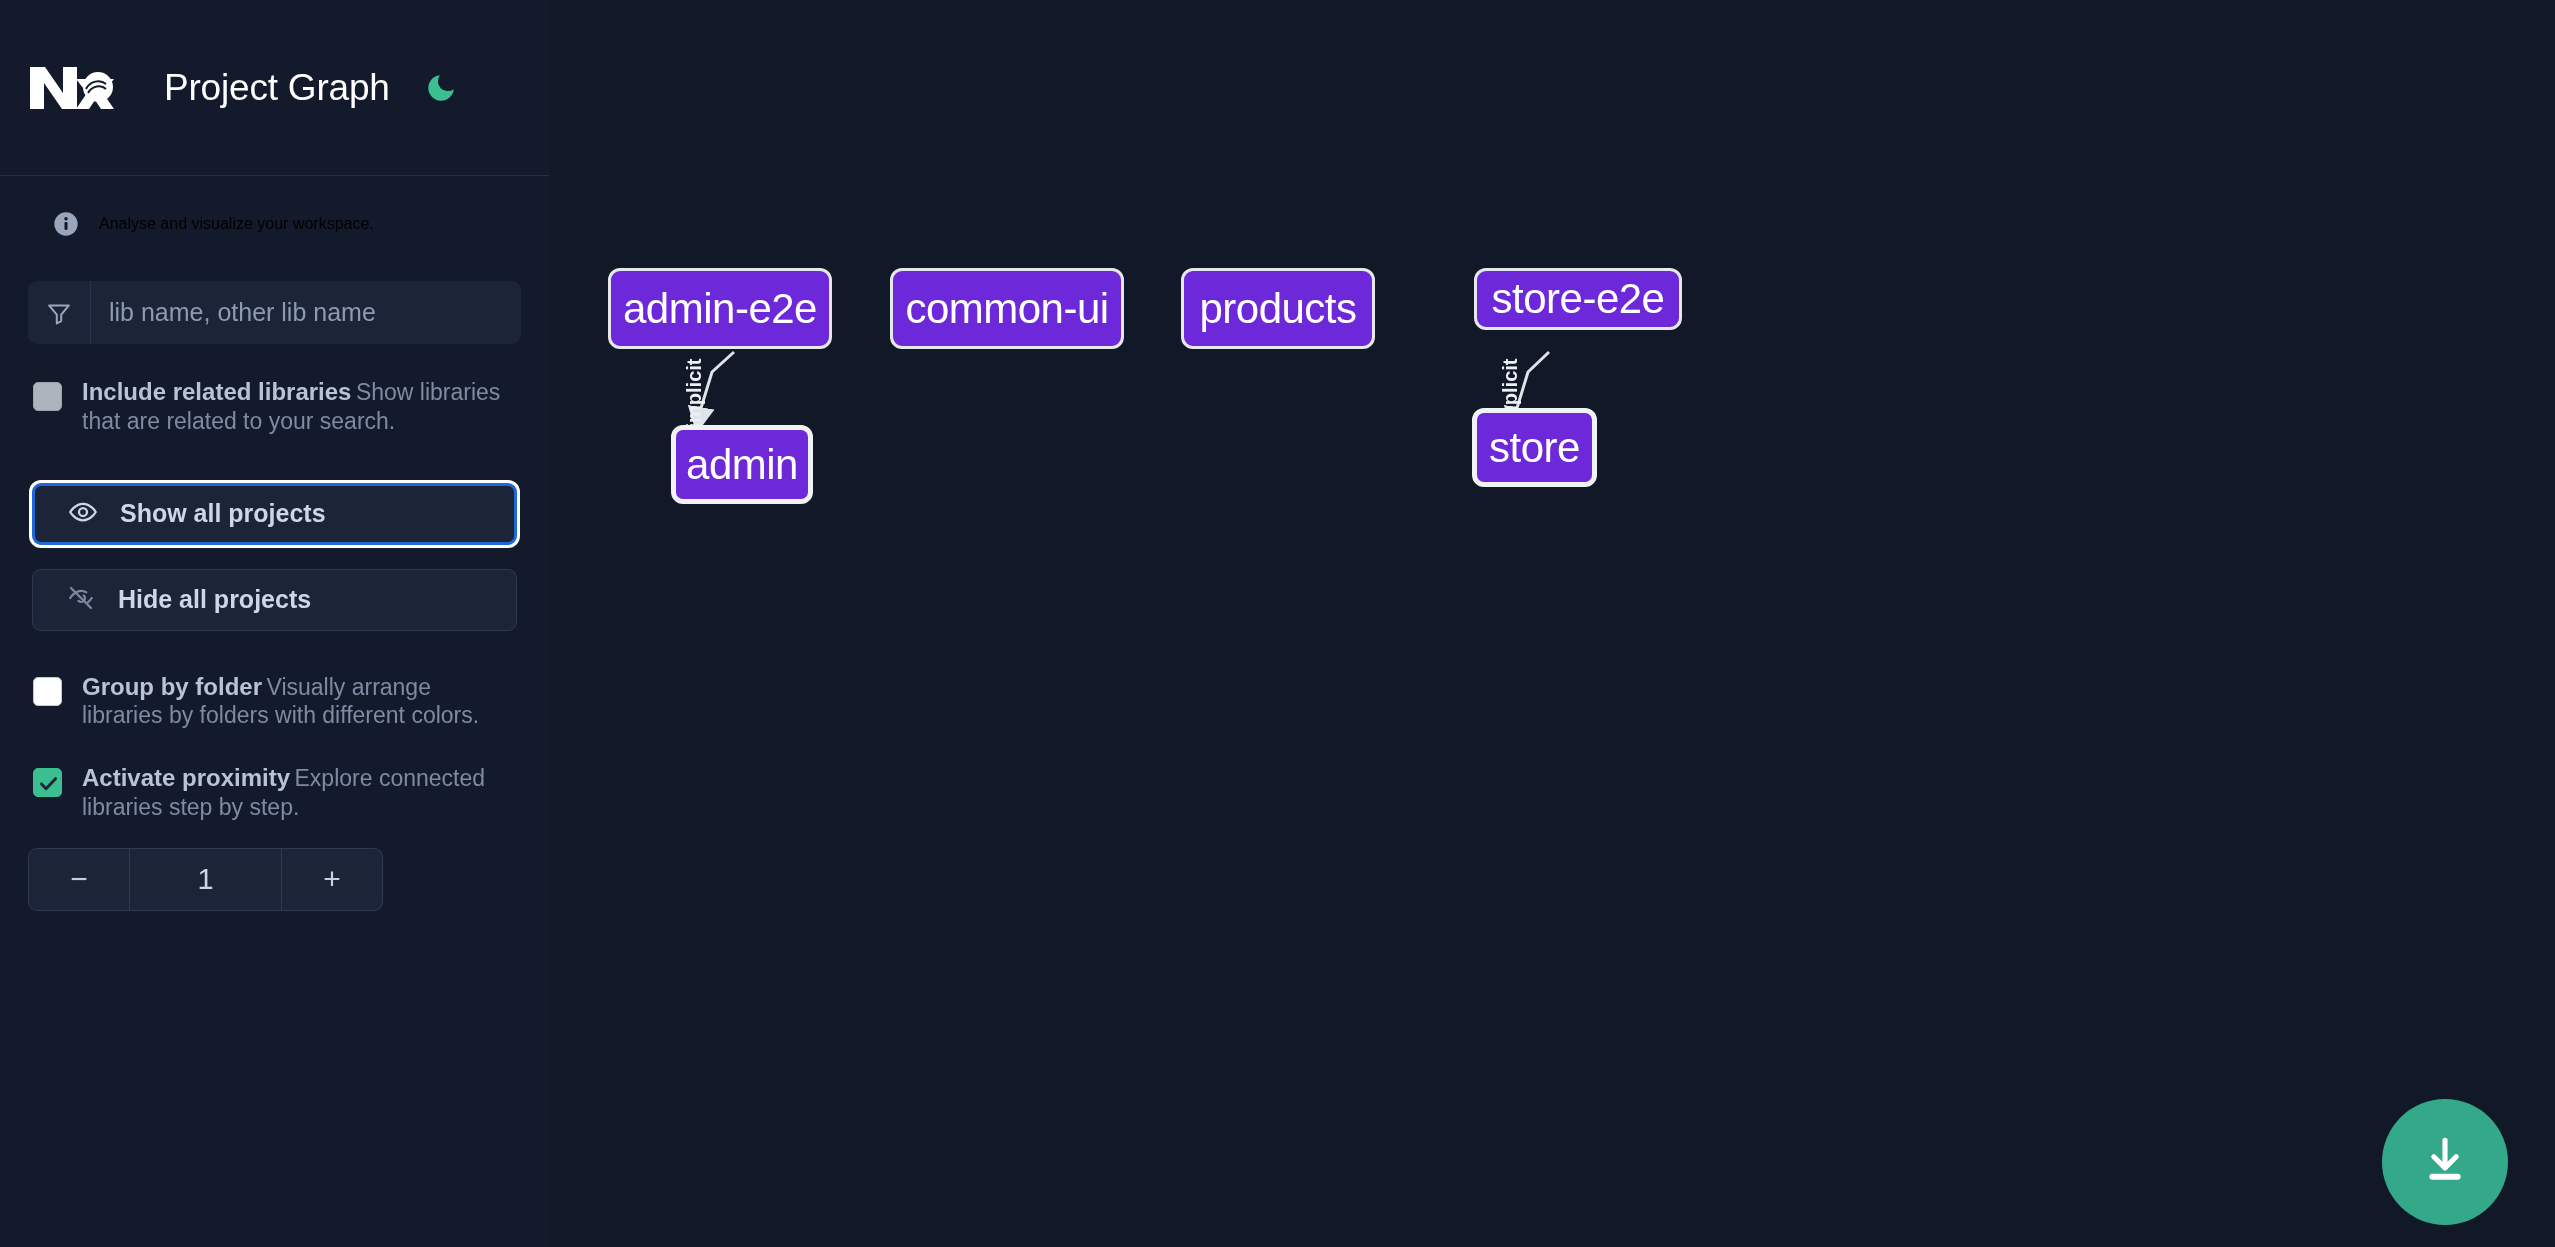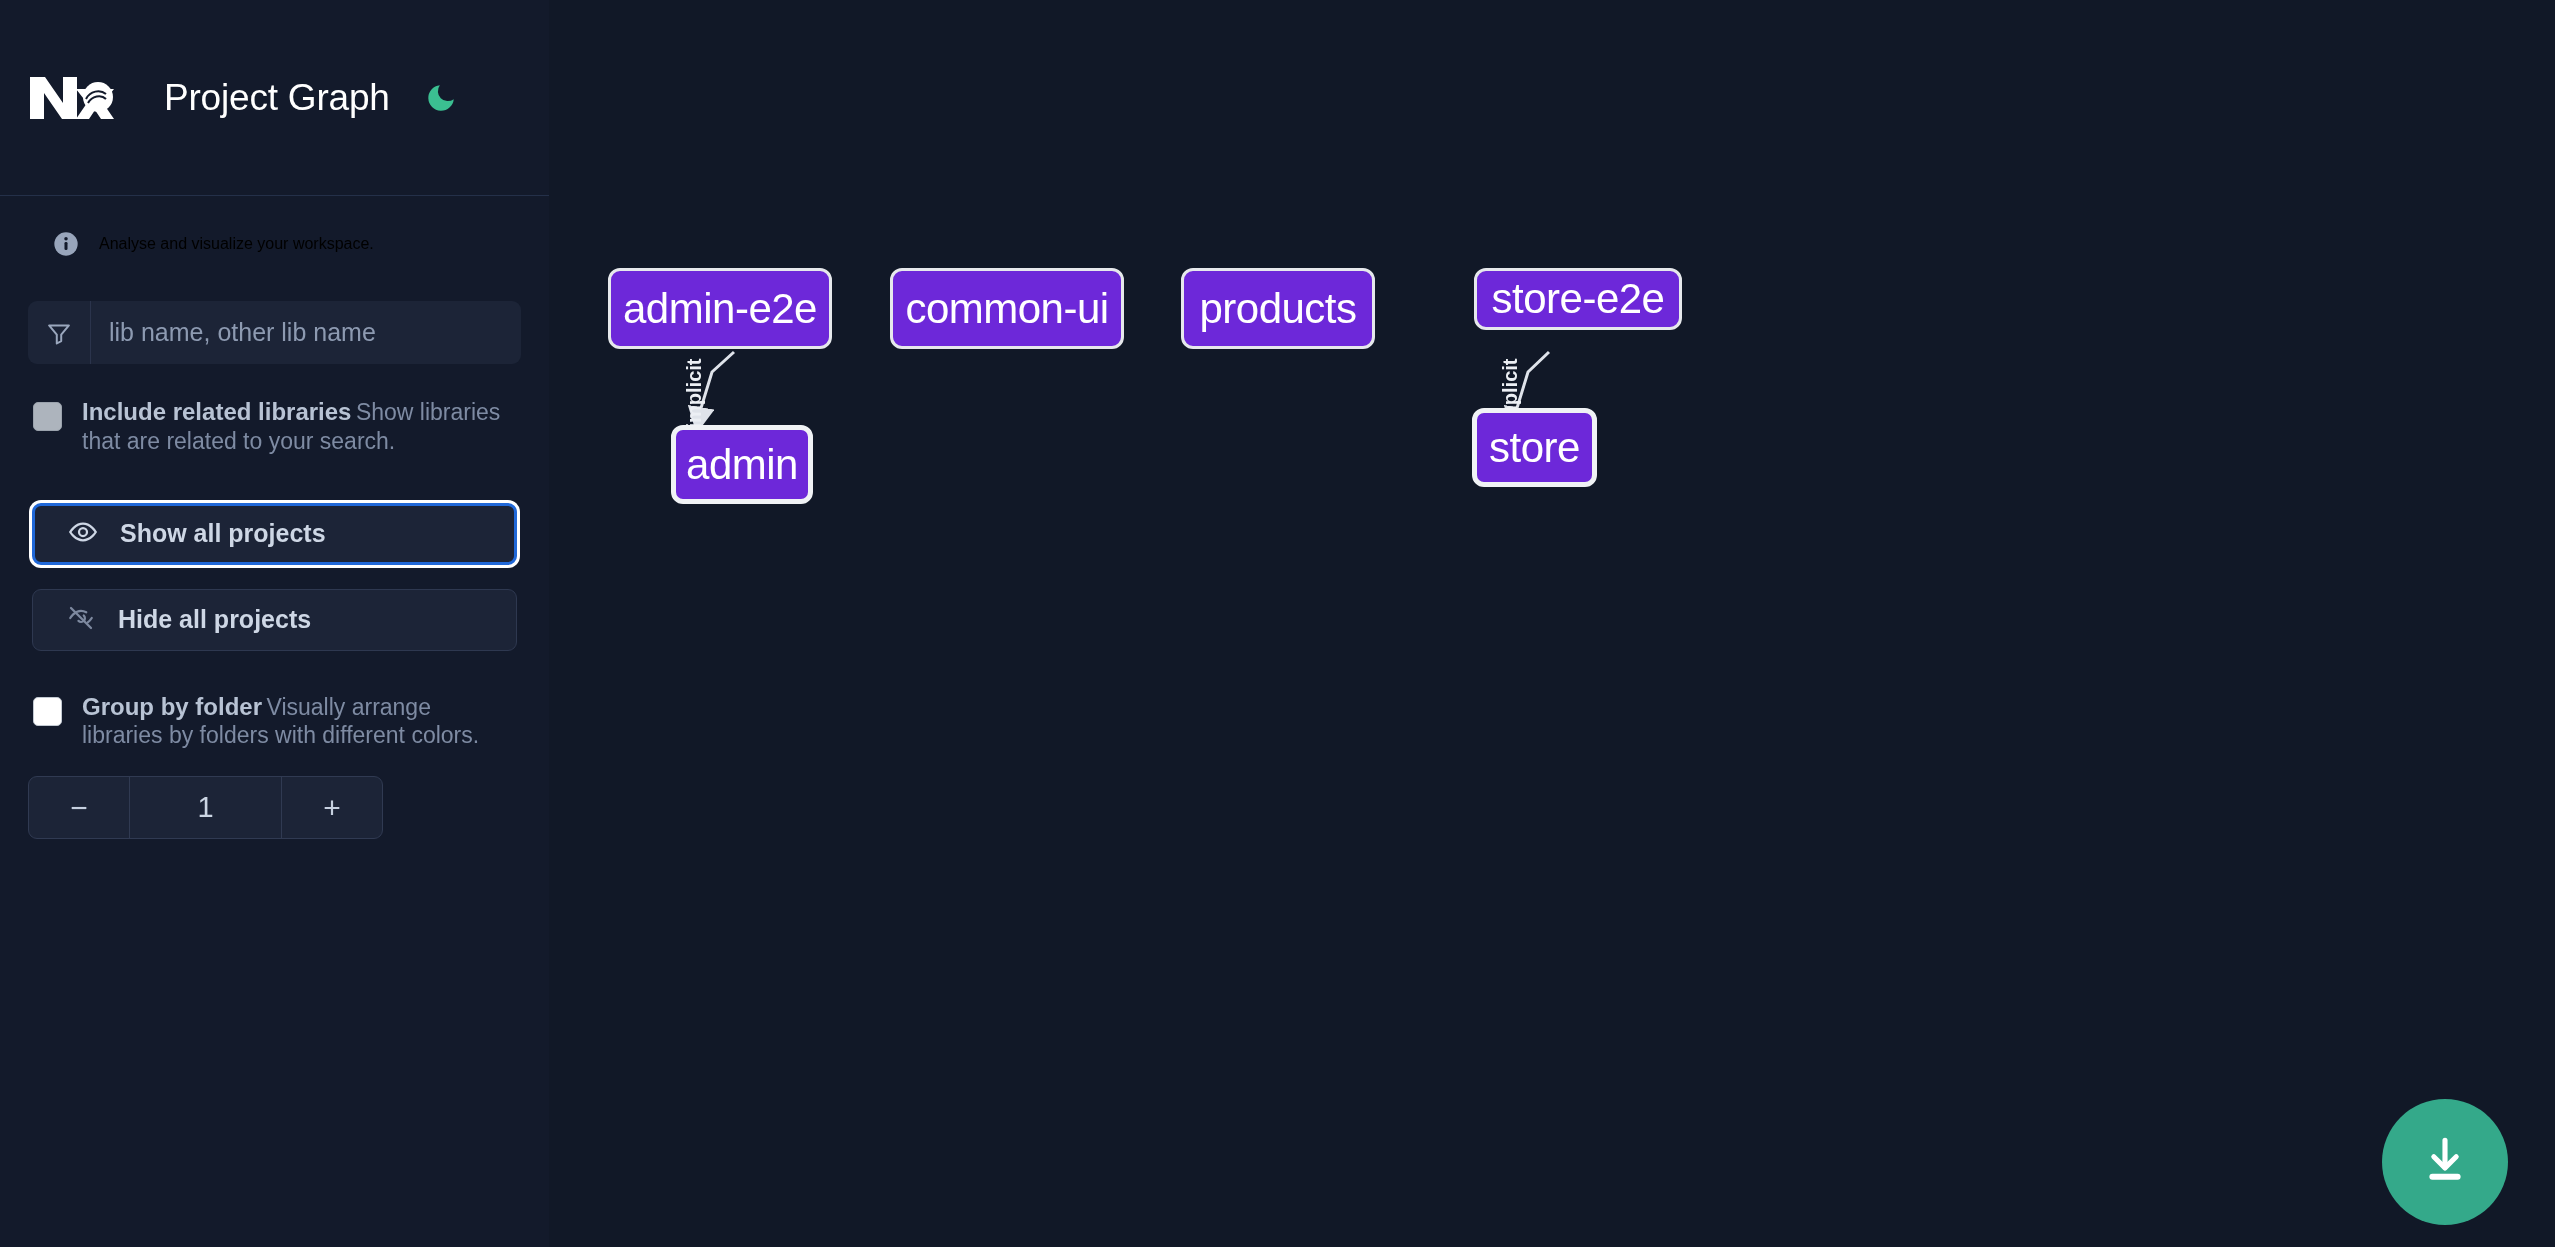--- a/index.html
+++ b/index.html
@@ -13,21 +13,21 @@
 
   
   .sidebar {
     position: relative;
     width: 549px; height: 1247px;
     background: #131a2b;
     flex: 0 0 549px;
     overflow: hidden;
   }
   .sidebar-header {
-    height: 196px;
+    height: 176px;
     display: flex;
     align-items: center;
     padding: 0 28px;
     border-bottom: 1px solid #243049;
   }
   .nx-logo { width: 94px; height: 58px; flex: 0 0 94px; }
   .app-title {
     font-size: 37px;
     font-weight: 500;
     color: #ffffff;
@@ -269,20 +269,33 @@
     <div class="opt" style="margin-top:42px;">
       <span class="opt-box">
         <span class="cb unchecked"></span>
       </span>
       <span class="opt-text">
         <span class="opt-label">Group by folder</span>
         <span class="opt-desc">Visually arrange libraries by folders with different colors.</span>
       </span>
     </div>
 
+    <div class="opt" style="margin-top:34px;">
+      <span class="opt-box">
+        <span class="cb checked">
+          <svg viewBox="0 0 24 24" width="23" height="21" aria-hidden="true">
+            <path d="M4 12.5l5.2 5.5L20 6.5" fill="none" stroke="#1f2937" stroke-width="3.4" stroke-linecap="round" stroke-linejoin="round"></path>
+          </svg>
+        </span>
+      </span>
+      <span class="opt-text">
+        <span class="opt-label">Activate proximity</span>
+        <span class="opt-desc">Explore connected libraries step by step.</span>
+      </span>
+    </div>
 
     <div class="stepper-wrap" style="margin-top:26px;">
       <div class="stepper">
         <span class="step-btn">−</span>
         <span class="step-val">1</span>
         <span class="step-btn">+</span>
       </div>
     </div>
 
   </aside>

